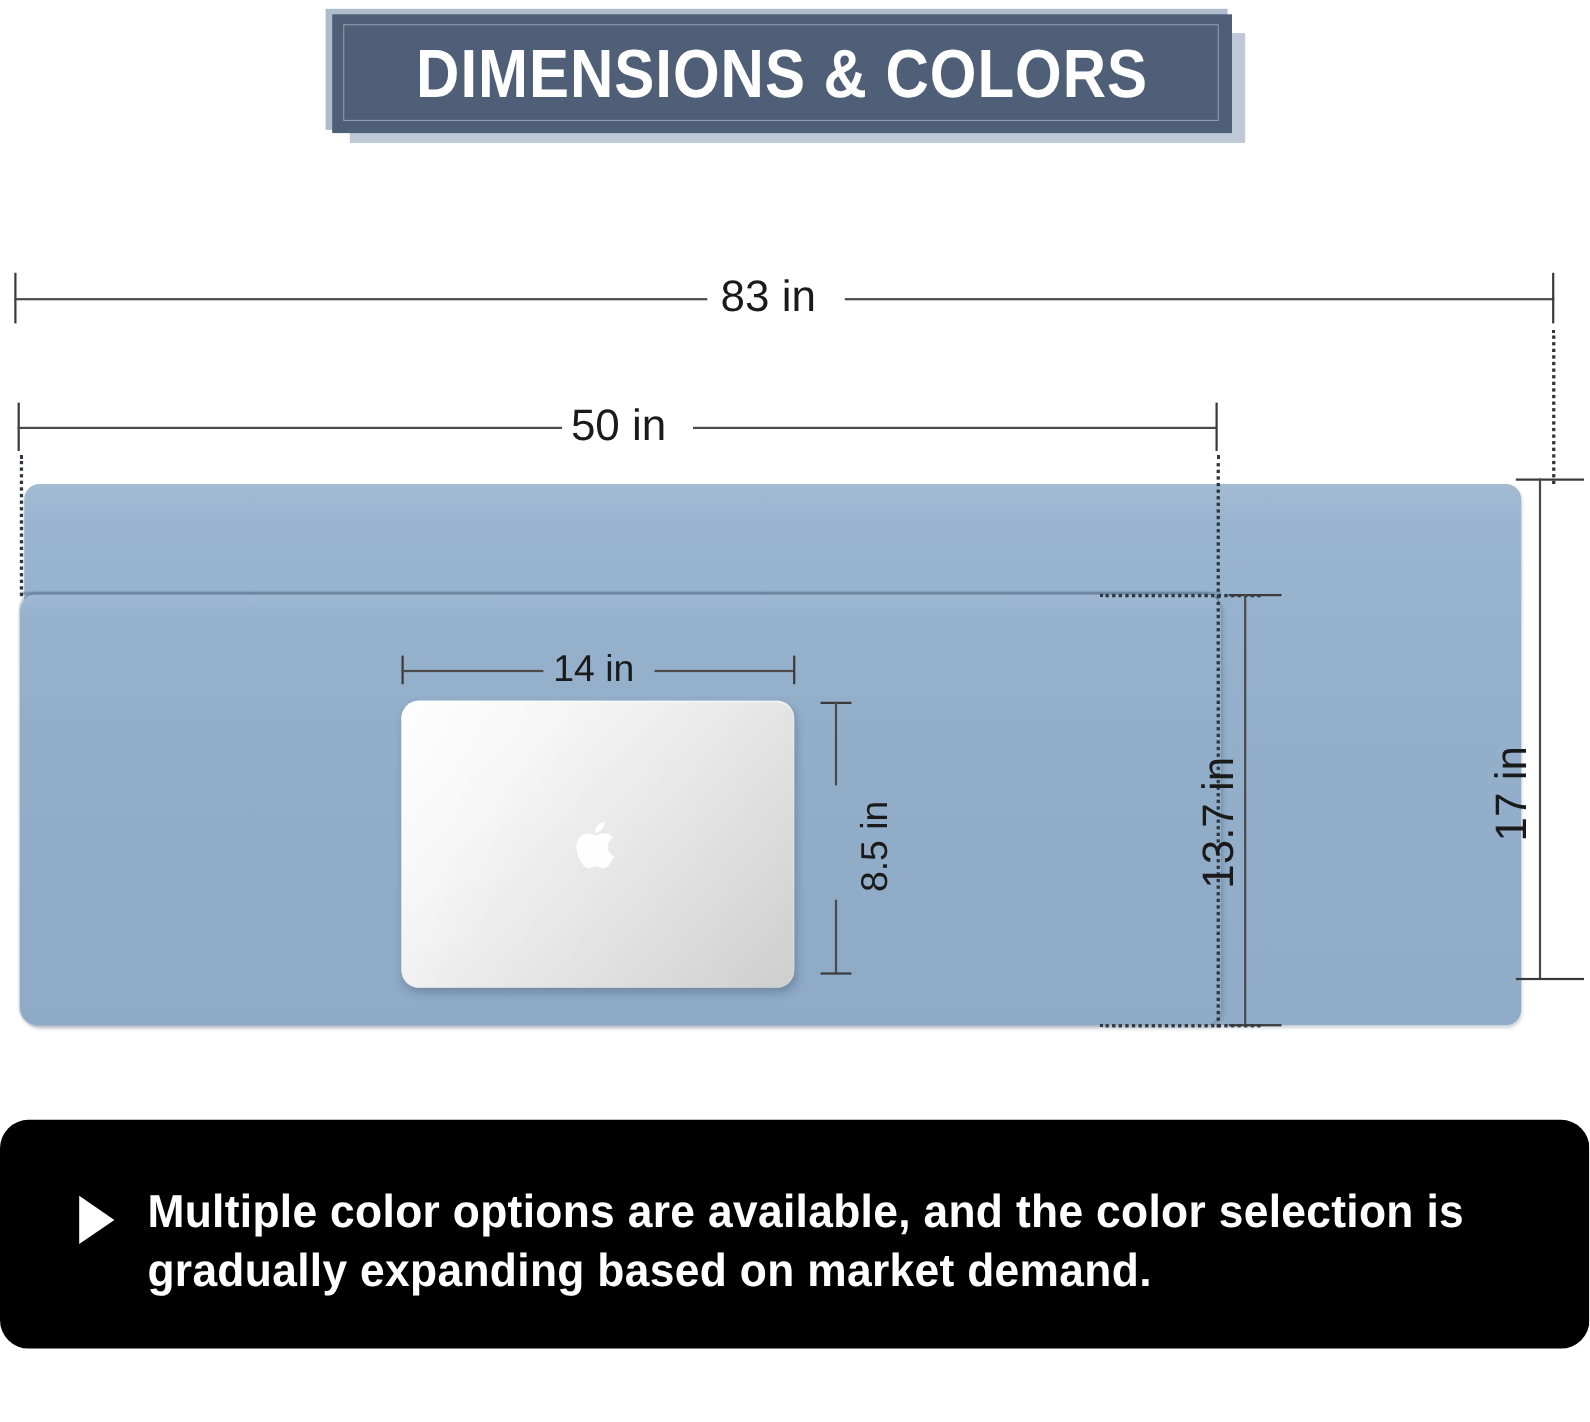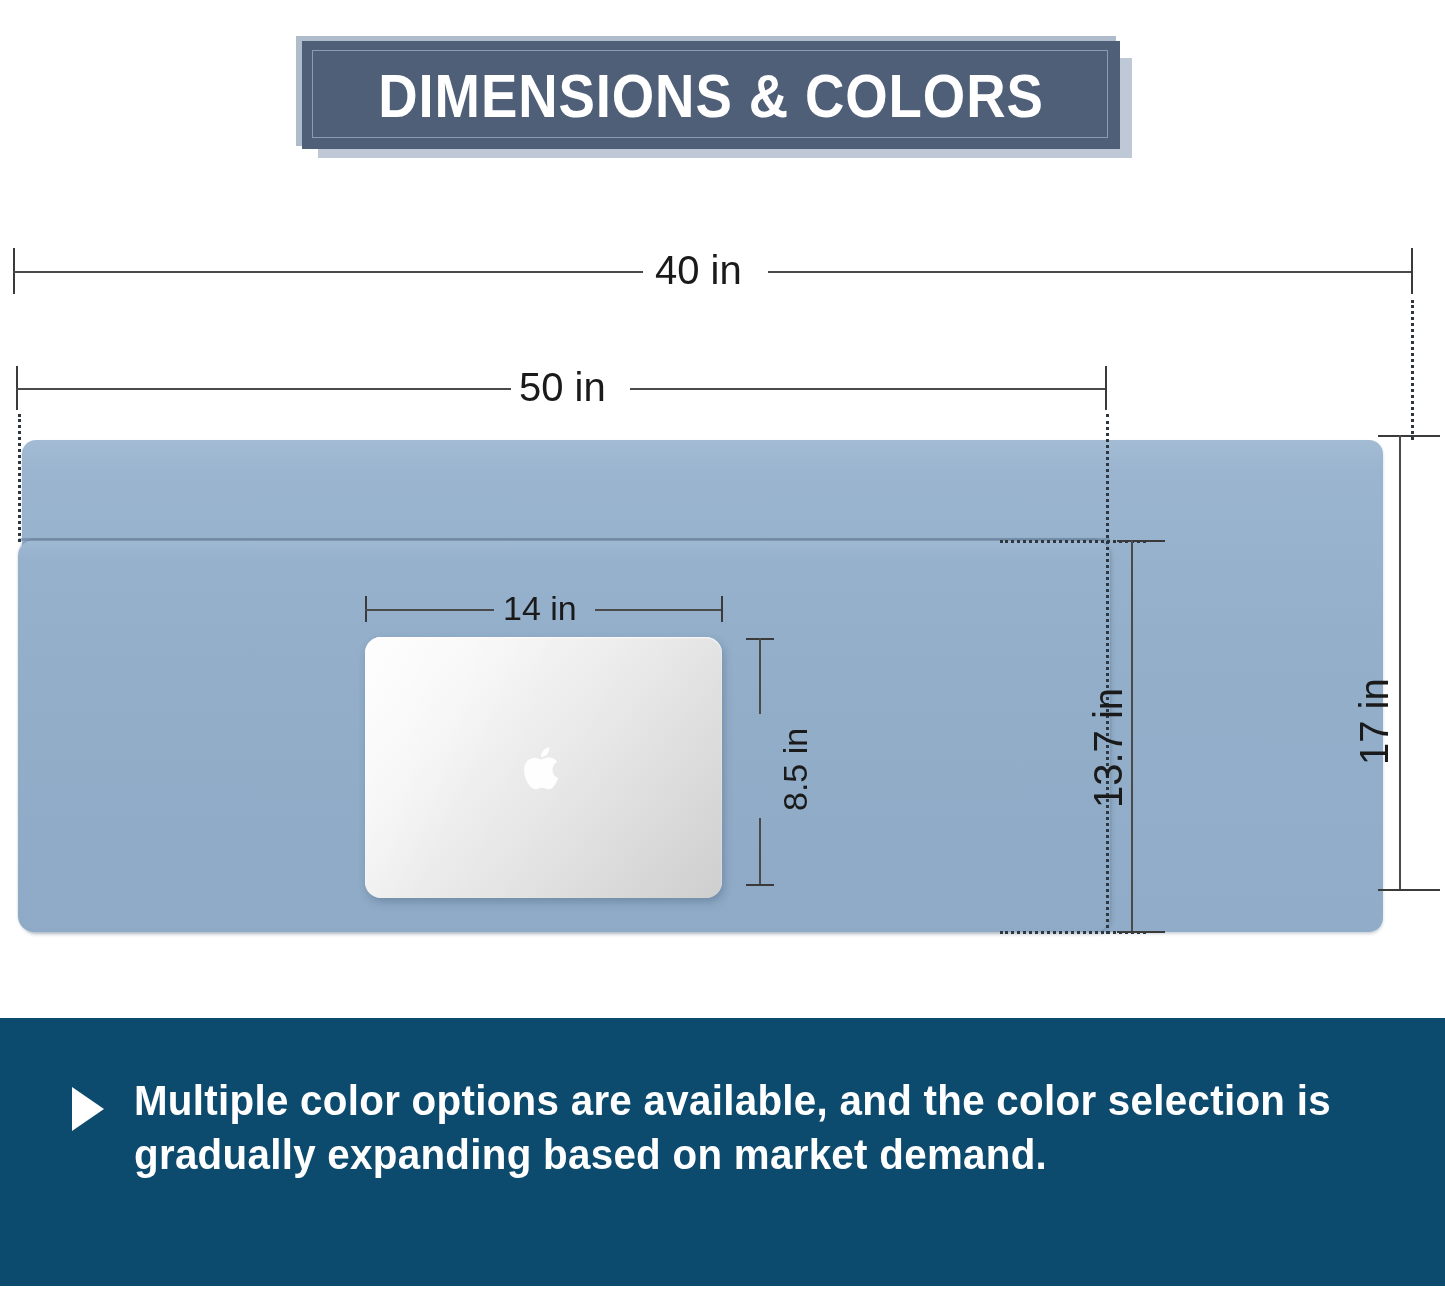--- a/index.html
+++ b/index.html
@@ -19,21 +19,20 @@
     overflow: hidden;
   }
 
   
   .header-banner {
     position: absolute;
     left: 0;
     top: 0;
     width: 1445px;
     height: 150px;
-    margin-top: 28px;
   }
   .banner-shadow-back {
     position: absolute;
     left: 296px;
     top: 8px;
     width: 820px;
     height: 110px;
     background: rgba(110, 133, 163, 0.55);
   }
   .banner-shadow-front {
@@ -193,22 +192,23 @@
     height: 55px;
     transform: translate(-50%, -50%);
   }
 
   
   .feature-band {
     position: absolute;
     left: 0;
     top: 1018px;
     width: 1445px;
-    height: 268px;
-    background: #0c4a6e;
+    height: 208px;
+    background: #000000;
+    border-radius: 26px;
   }
   .feature-list {
     position: absolute;
     left: 72px;
     top: 56px;
     width: 1320px;
   }
   .feature-item {
     display: flex;
     align-items: flex-start;
@@ -258,21 +258,21 @@
       <path d="M31.6 29.2c-.05-5.3 4.33-7.84 4.53-7.96-2.47-3.61-6.31-4.1-7.68-4.16-3.27-.33-6.38 1.92-8.04 1.92-1.65 0-4.21-1.87-6.92-1.82-3.56.05-6.84 2.07-8.67 5.25-3.7 6.41-.95 15.9 2.65 21.1 1.76 2.55 3.86 5.41 6.61 5.31 2.65-.11 3.65-1.71 6.86-1.71 3.2 0 4.11 1.71 6.91 1.66 2.85-.05 4.66-2.6 6.4-5.16 2.02-2.96 2.85-5.83 2.9-5.98-.06-.03-5.56-2.13-5.62-8.45z" fill="#ffffff" opacity="0.92"></path>
       <path d="M26.3 13.5c1.46-1.77 2.45-4.23 2.18-6.68-2.1.09-4.65 1.4-6.16 3.16-1.35 1.56-2.54 4.06-2.22 6.46 2.35.18 4.74-1.19 6.2-2.94z" fill="#ffffff" opacity="0.92"></path>
     </svg>
   </div>
 
   <div class="dim-tick-v" style="left:13px; top:248px; height:46px;"></div>
   <div class="dim-line-h" style="left:13px; top:271px; width:630px;"></div>
   <div class="dim-line-h" style="left:768px; top:271px; width:645px;"></div>
   <div class="dim-tick-v" style="left:1411px; top:248px; height:46px;"></div>
   <div class="dotted-v" style="left:1411px; top:300px; height:140px;"></div>
-  <div class="dim-label" style="left:655px; top:248px;">40 in</div>
+  <div class="dim-label" style="left:655px; top:248px;">83 in</div>
 
   <div class="dim-tick-v" style="left:16px; top:366px; height:44px;"></div>
   <div class="dim-line-h" style="left:16px; top:388px; width:495px;"></div>
   <div class="dim-line-h" style="left:630px; top:388px; width:476px;"></div>
   <div class="dim-tick-v" style="left:1105px; top:366px; height:44px;"></div>
   <div class="dotted-v" style="left:18px; top:414px; height:128px;"></div>
   <div class="dotted-v" style="left:1106px; top:414px; height:520px;"></div>
   <div class="dim-label" style="left:519px; top:365px;">50 in</div>
 
   <div class="dim-tick-h" style="left:1378px; top:435px; width:62px;"></div>

